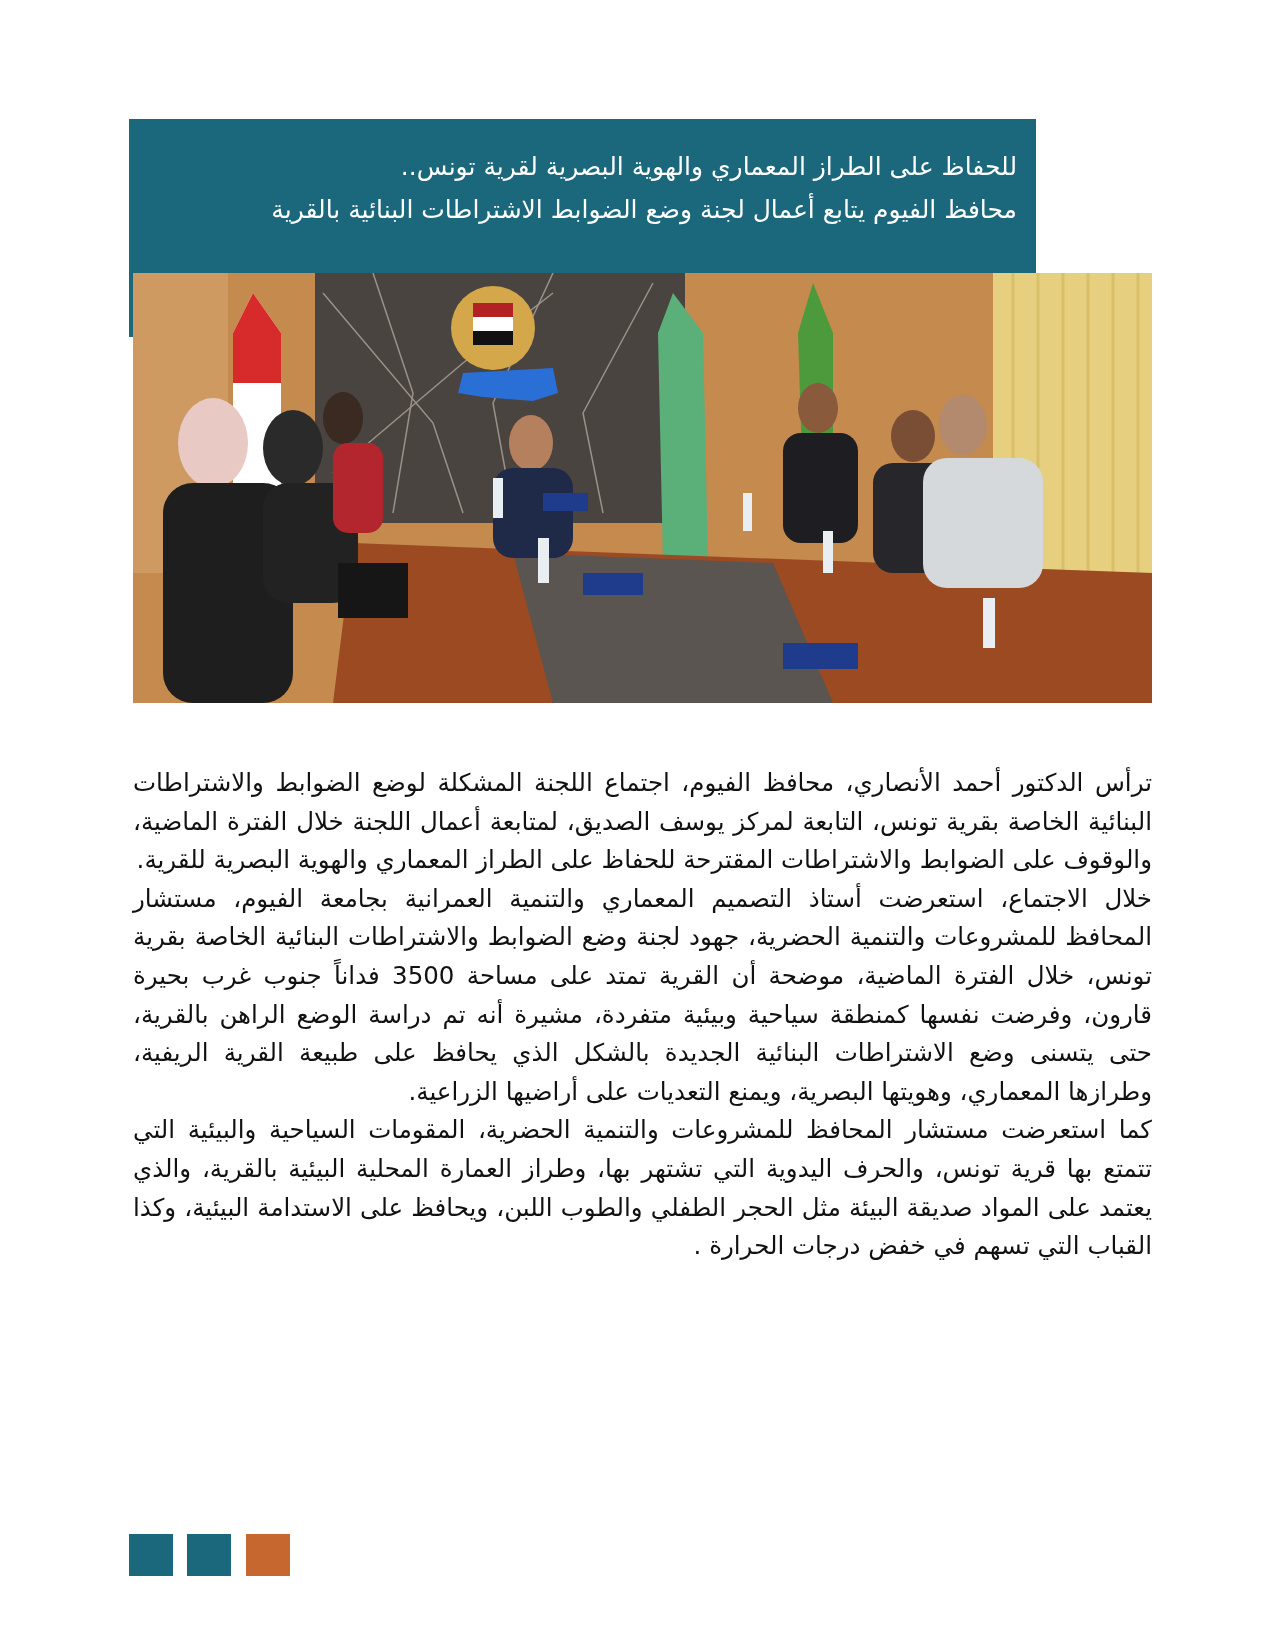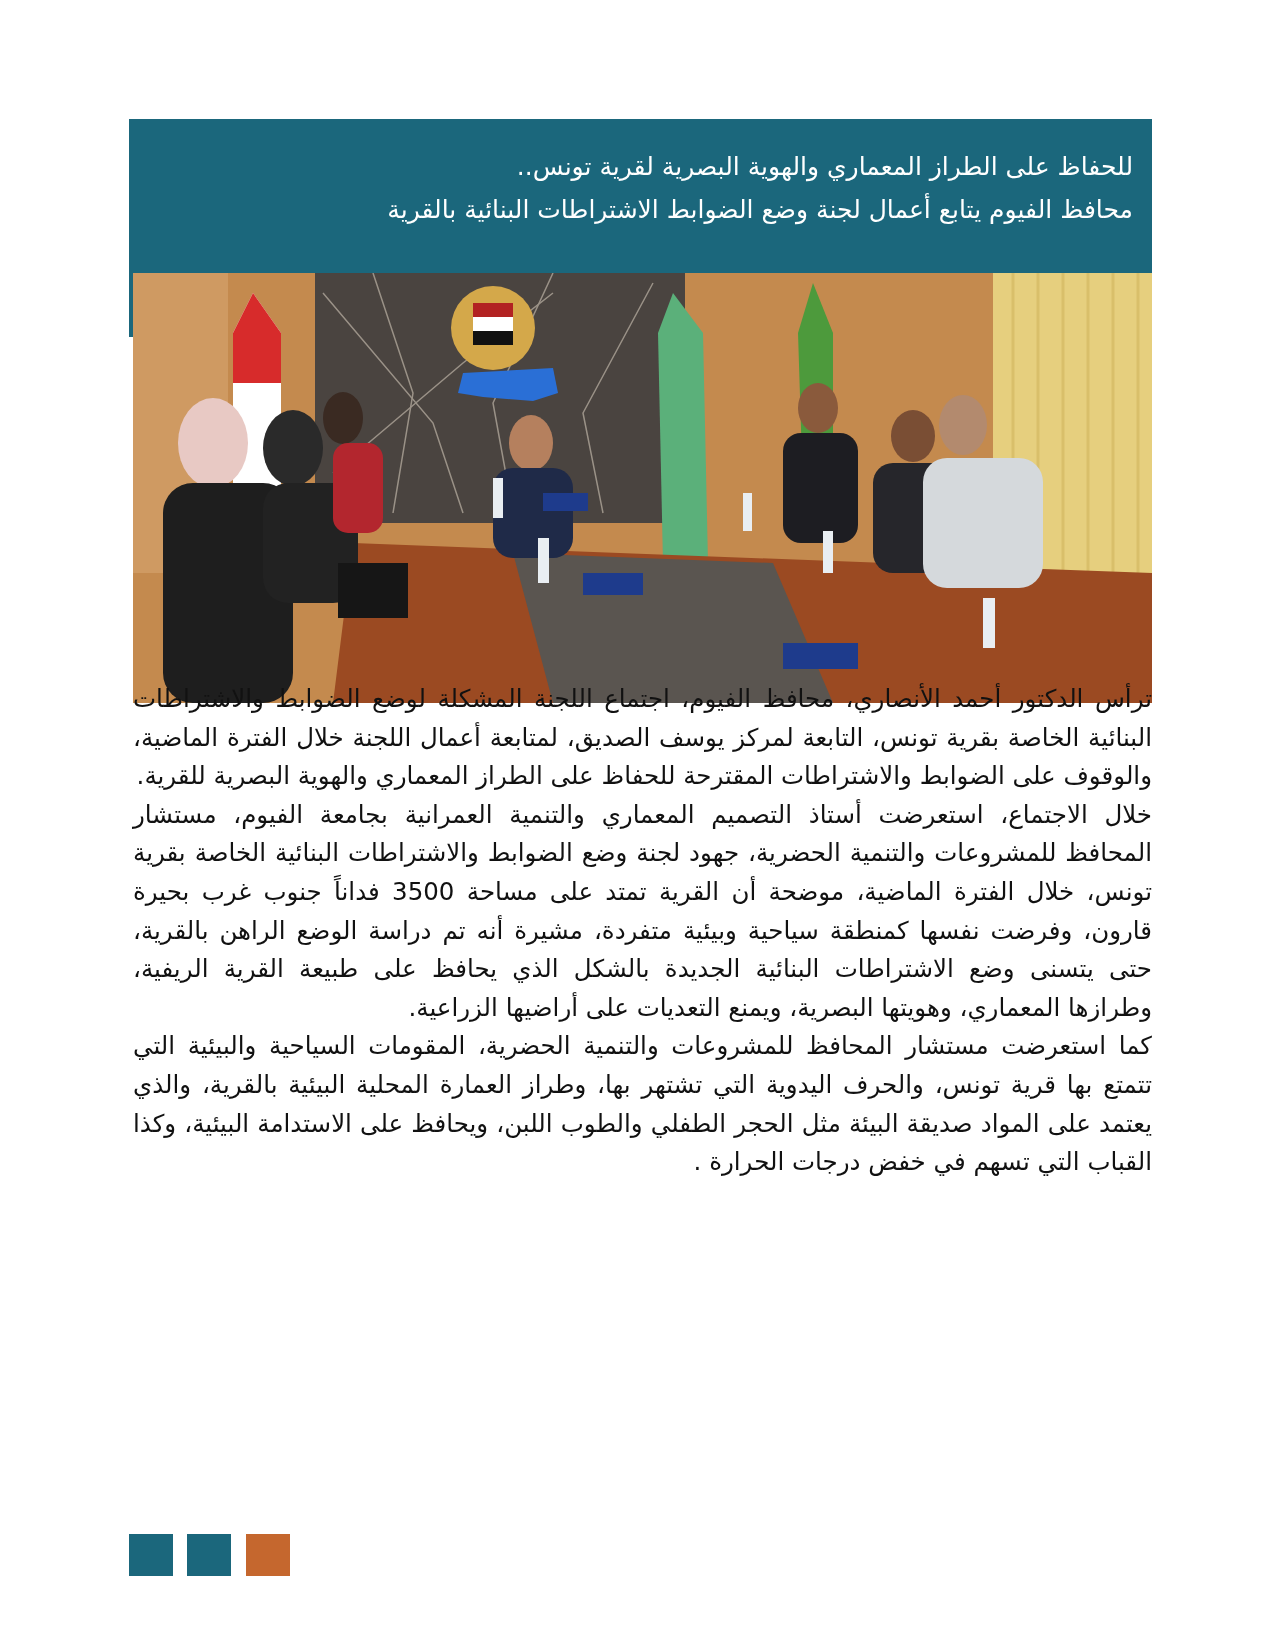--- a/index.html
+++ b/index.html
@@ -1,30 +1,30 @@
 <!DOCTYPE html>
 <html><head>
 <meta charset="utf-8">
 <style>
   html, body { margin: 0; padding: 0; background: #ffffff; }
   body { width: 1275px; height: 1650px; position: relative; overflow: hidden; font-family: "DejaVu Sans", sans-serif; }
   .header {
-    position: absolute; left: 129px; top: 119px; width: 1023px; height: 154px;
+    position: absolute; left: 129px; top: 119px; width: 907px; height: 154px;
     background: #1b677c; color: #ffffff; direction: rtl;
     box-sizing: border-box; padding: 26px 19px 0 19px;
   }
   .header-strip { position: absolute; left: 129px; top: 273px; width: 5px; height: 64px; background: #1b677c; }
   .title-line { font-family: "DejaVu Sans", sans-serif; font-size: 25px; line-height: 43px; white-space: nowrap; text-align: right; letter-spacing: 0px; }
   .photo {
     position: absolute; left: 133px; top: 273px; width: 1019px; height: 430px; overflow: hidden;
     background: #b07a44;
   }
   .photo svg { display: block; }
   .body-text {
-    position: absolute; left: 133px; top: 680px; width: 1019px;
+    position: absolute; left: 133px; top: 764px; width: 1019px;
     direction: rtl; text-align: justify; text-align-last: right;
     font-family: "DejaVu Sans", sans-serif; font-size: 24.5px; line-height: 38.6px; color: #111111;
   }
   .body-text p { margin: 0; text-align: justify; text-align-last: right; }
   .squares { position: absolute; left: 129px; top: 1534px; height: 42px; }
   .sq { position: absolute; top: 0; width: 44px; height: 42px; }
 </style>
 </head>
 <body>
 

